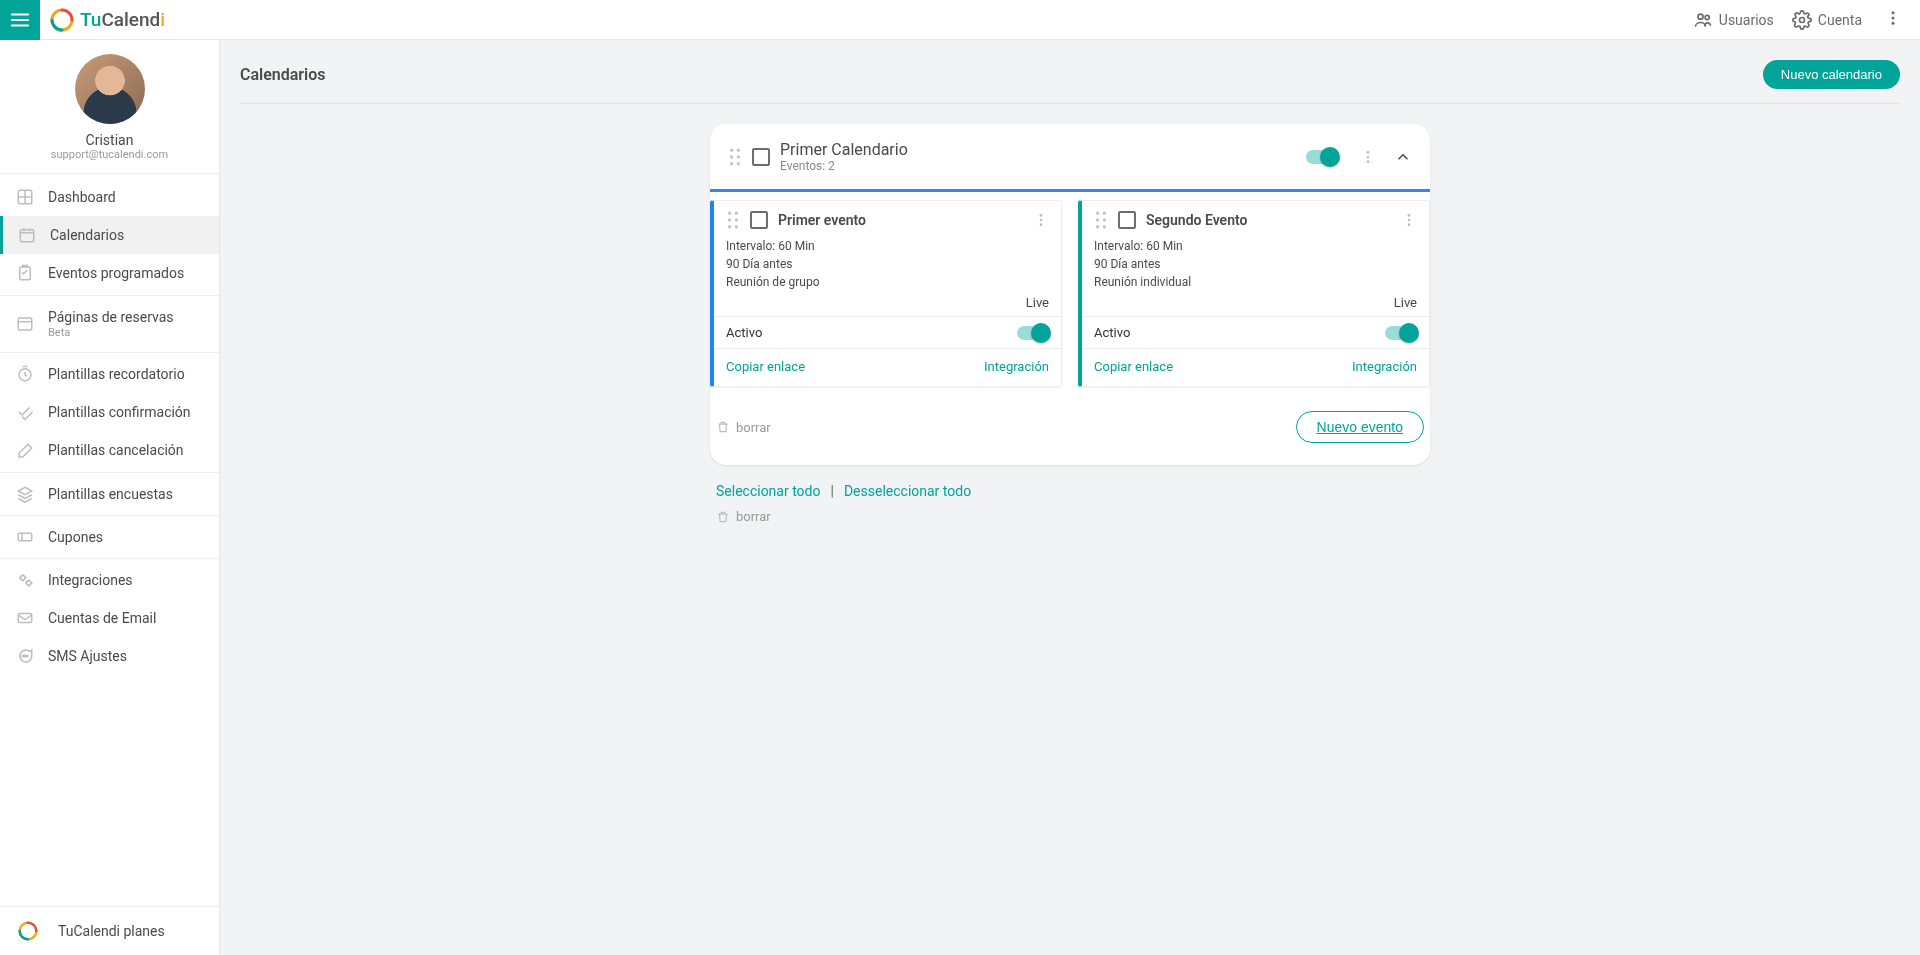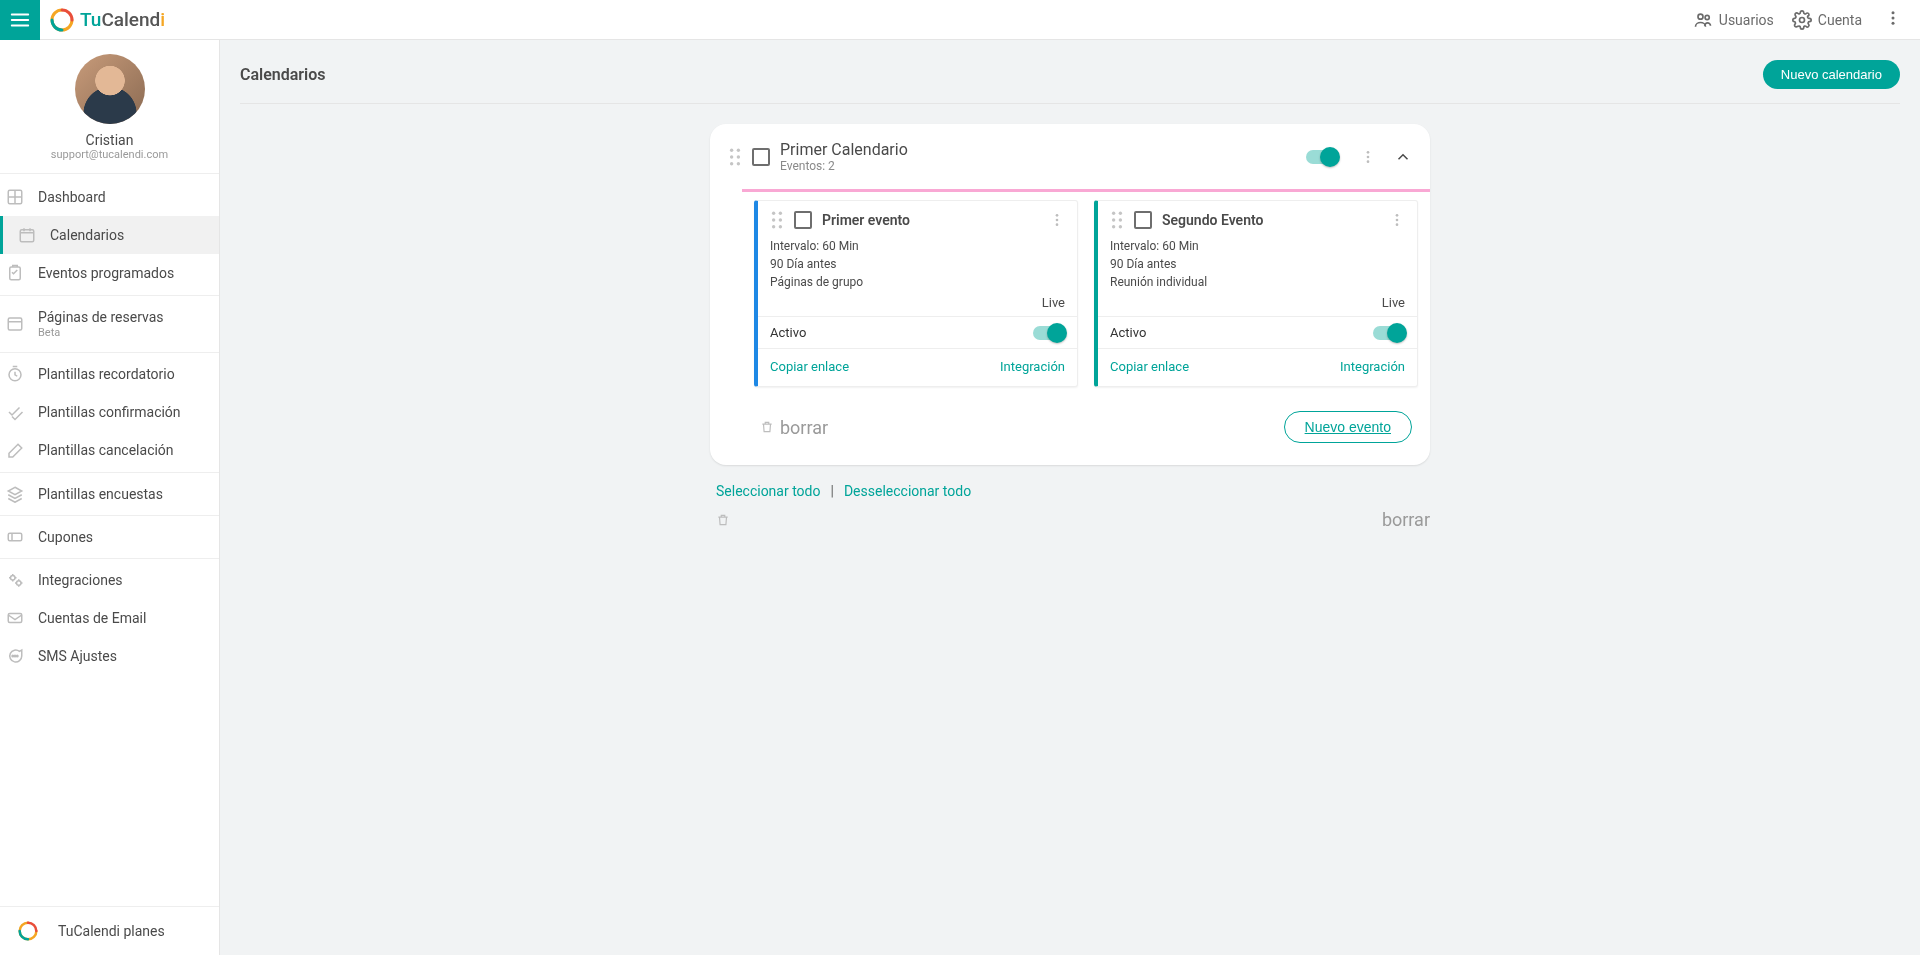--- a/index.html
+++ b/index.html
@@ -27,21 +27,21 @@
   .layout { flex: 1; display: flex; min-height: 0; }
 
   
   .sidebar { width: 220px; background: #fff; border-right: 1px solid #e5e5e5; display: flex; flex-direction: column; overflow-y: auto; }
   .profile { text-align: center; padding: 14px 10px 12px; border-bottom: 1px solid #eee; }
   .avatar { width: 70px; height: 70px; border-radius: 50%; margin: 0 auto 8px; background: linear-gradient(135deg,#c89b7a 0%, #8a6a52 100%); position: relative; overflow: hidden; }
   .avatar::before { content:""; position:absolute; inset:0; background: radial-gradient(circle at 50% 38%, #e3b896 0 26%, transparent 27%), radial-gradient(circle at 50% 85%, #2b3a4a 0 38%, transparent 39%); }
   .user-name { font-size: 14px; color: #4a4a4a; }
   .user-email { font-size: 11px; color: #9a9a9a; }
   .nav { list-style: none; padding: 4px 0; }
-  .nav li { display: flex; align-items: center; gap: 14px; padding: 10px 6px; font-size: 14px; color: #4a4a4a; cursor: pointer; line-height: 1.3; }
+  .nav li { display: flex; align-items: center; gap: 14px; padding: 10px 16px; font-size: 14px; color: #4a4a4a; cursor: pointer; line-height: 1.3; }
   .nav li.active { background: #f1f1f1; border-left: 3px solid #00a499; padding-left: 15px; }
   .nav li .nav-icon { width: 18px; height: 18px; flex: 0 0 18px; display:flex; align-items:center; justify-content:center; }
   .nav li .nav-icon svg { width: 18px; height: 18px; fill: none; stroke: #bdbdbd; stroke-width: 2; }
   .nav li .sub { font-size: 11px; color: #9a9a9a; display:block; }
   .nav-sep { height: 1px; background: #eee; margin: 2px 0; }
   .sidebar-spacer { flex: 1; }
   .sidebar-footer { border-top: 1px solid #eee; padding: 14px 18px; display: flex; align-items: center; gap: 14px; font-size: 14px; color: #4a4a4a; cursor: pointer; }
   .sidebar-footer .logo-icon { width: 20px; height: 20px; }
 
   
@@ -61,34 +61,34 @@
   .drag-icon svg { width:14px; height:18px; fill:#c5c5c5; }
   .chk { width:18px; height:18px; border:2px solid #6e6e6e; border-radius:2px; cursor:pointer; }
   .cal-title-wrap { flex:1; }
   .cal-title { font-size:16px; color:#4a4a4a; }
   .cal-sub { font-size:12px; color:#8a8a8a; }
   .toggle { position: relative; width: 32px; height: 14px; border-radius: 8px; background: #9adcd6; cursor: pointer; }
   .toggle::after { content:""; position:absolute; right:-2px; top:-3px; width:20px; height:20px; background:#00a499; border-radius:50%; box-shadow:0 1px 2px rgba(0,0,0,0.25); }
   .kebab svg { width:16px; height:16px; fill:#bdbdbd; cursor:pointer; }
   .chev svg { width:18px; height:18px; stroke:#4a4a4a; fill:none; stroke-width:2; cursor:pointer; }
 
-  .calendar-body { border-top: 3px solid #f9a8d4; padding: 8px 12px 18px; margin-left: 32px; }
+  .calendar-body { border-top: 3px solid #3b82f6; padding: 8px 0 18px; }
   .events-row { display:flex; gap:16px; margin-bottom: 24px; }
   .event-card { flex:1; background:#fff; border:1px solid #eee; border-left:4px solid #1e88e5; border-radius:3px; box-shadow:0 1px 2px rgba(0,0,0,0.06); display:flex; flex-direction:column; }
   .event-card.alt { border-left-color:#00a499; }
   .event-head { display:flex; align-items:center; gap:10px; padding:10px 12px 8px; }
   .event-title { font-size:14px; font-weight:600; color:#4a4a4a; flex:1; }
   .event-info { padding: 0 12px 4px; font-size:12px; color:#4a4a4a; line-height:1.5; }
   .live { text-align:right; padding: 0 12px 6px; font-size:13px; color:#4a4a4a; }
   .event-active { display:flex; align-items:center; justify-content:space-between; padding:8px 12px; border-top:1px solid #eee; font-size:13px; }
   .event-links { display:flex; justify-content:space-between; padding:10px 12px 12px; border-top:1px solid #eee; font-size:13px; }
   .event-links a { color:#00a499; text-decoration:none; cursor:pointer; }
 
   .calendar-foot { display:flex; align-items:center; justify-content:space-between; padding: 0 6px 4px; }
-  .borrar { display:flex; align-items:center; gap:6px; color:#9a9a9a; font-size:18px; cursor:pointer;justify-content:space-between; }
+  .borrar { display:flex; align-items:center; gap:6px; color:#9a9a9a; font-size:13px; cursor:pointer; }
   .borrar svg { width:14px; height:14px; stroke:#bdbdbd; fill:none; stroke-width:2; }
 
   .select-row { display:flex; gap:10px; font-size:14px; margin: 14px 6px 10px; align-items:center; }
   .select-row a { color:#00a499; cursor:pointer; text-decoration:none; }
   .select-row span.divider { color:#666; }
   .below-borrar { margin-left:6px; }
 
 </style>
 </head>
 <body>
@@ -335,21 +335,21 @@
                     <svg viewBox="0 0 24 24">
                       <circle cx="12" cy="5" r="2"></circle>
                       <circle cx="12" cy="12" r="2"></circle>
                       <circle cx="12" cy="19" r="2"></circle>
                     </svg>
                   </span>
               </div>
               <div class="event-info">
                 <div>Intervalo: 60 Min</div>
                 <div>90 Día antes</div>
-                <div>Páginas de grupo</div>
+                <div>Reunión de grupo</div>
               </div>
               <div class="live">Live</div>
               <div class="event-active">
                 <span>Activo</span>
                 <span class="toggle"></span>
               </div>
               <div class="event-links">
                 <a>Copiar enlace</a>
                 <a>Integración</a>
               </div>

